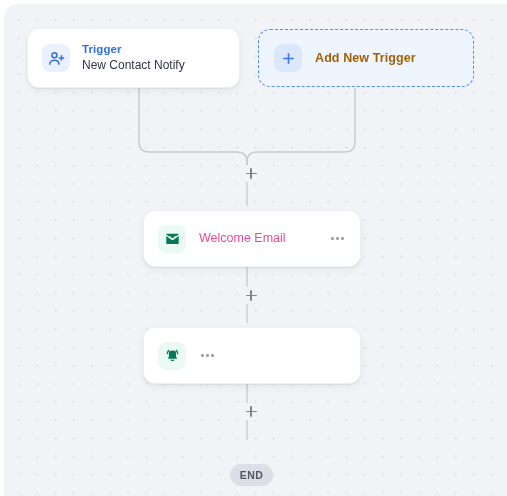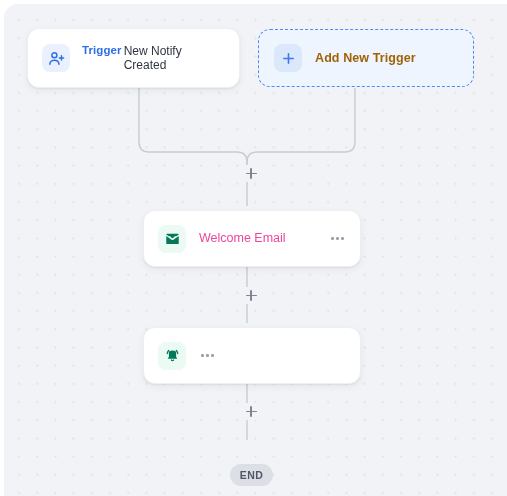--- a/index.html
+++ b/index.html
@@ -69,21 +69,21 @@
     border-radius: 8px;
     display: flex;
     align-items: center;
     justify-content: center;
     flex: 0 0 auto;
   }
   .icon-box.blue  { background: #eaf0fd; }
   .icon-box.blue2 { background: #dbe7fb; }
   .icon-box.green { background: #ebfaf2; }
 
-  .trigger-text { display: flex; flex-direction: row; gap: 2px; min-width: 0; }
+  .trigger-text { display: flex; flex-direction: column; gap: 2px; min-width: 0; }
   .trigger-kicker {
     font-size: 11.5px;
     font-weight: bold;
     color: #2f6fe4;
     letter-spacing: .1px;
     line-height: 1.15;
   }
   .trigger-sub {
     font-size: 12px;
     color: #2f3542;
@@ -219,21 +219,21 @@
     <span class="icon-box blue">
       <svg width="17" height="17" viewBox="0 0 24 24" fill="none" stroke="#2f6fe4" stroke-width="2.1" stroke-linecap="round" stroke-linejoin="round">
         <circle cx="9" cy="7.5" r="3.6"></circle>
         <path d="M2.6 20.2c0-3.6 2.9-5.8 6.4-5.8s6.4 2.2 6.4 5.8"></path>
         <path d="M19 8.2v6"></path>
         <path d="M16 11.2h6"></path>
       </svg>
     </span>
     <span class="trigger-text">
       <span class="trigger-kicker">Trigger</span>
-      <span class="trigger-sub">New Notify Created</span>
+      <span class="trigger-sub">New Contact Notify</span>
     </span>
   </div>
 
   <div class="node add-card">
     <span class="icon-box blue2">
       <svg width="15" height="15" viewBox="0 0 24 24" fill="none" stroke="#3f7ae8" stroke-width="2.6" stroke-linecap="round">
         <path d="M12 4.5v15"></path>
         <path d="M4.5 12h15"></path>
       </svg>
     </span>

